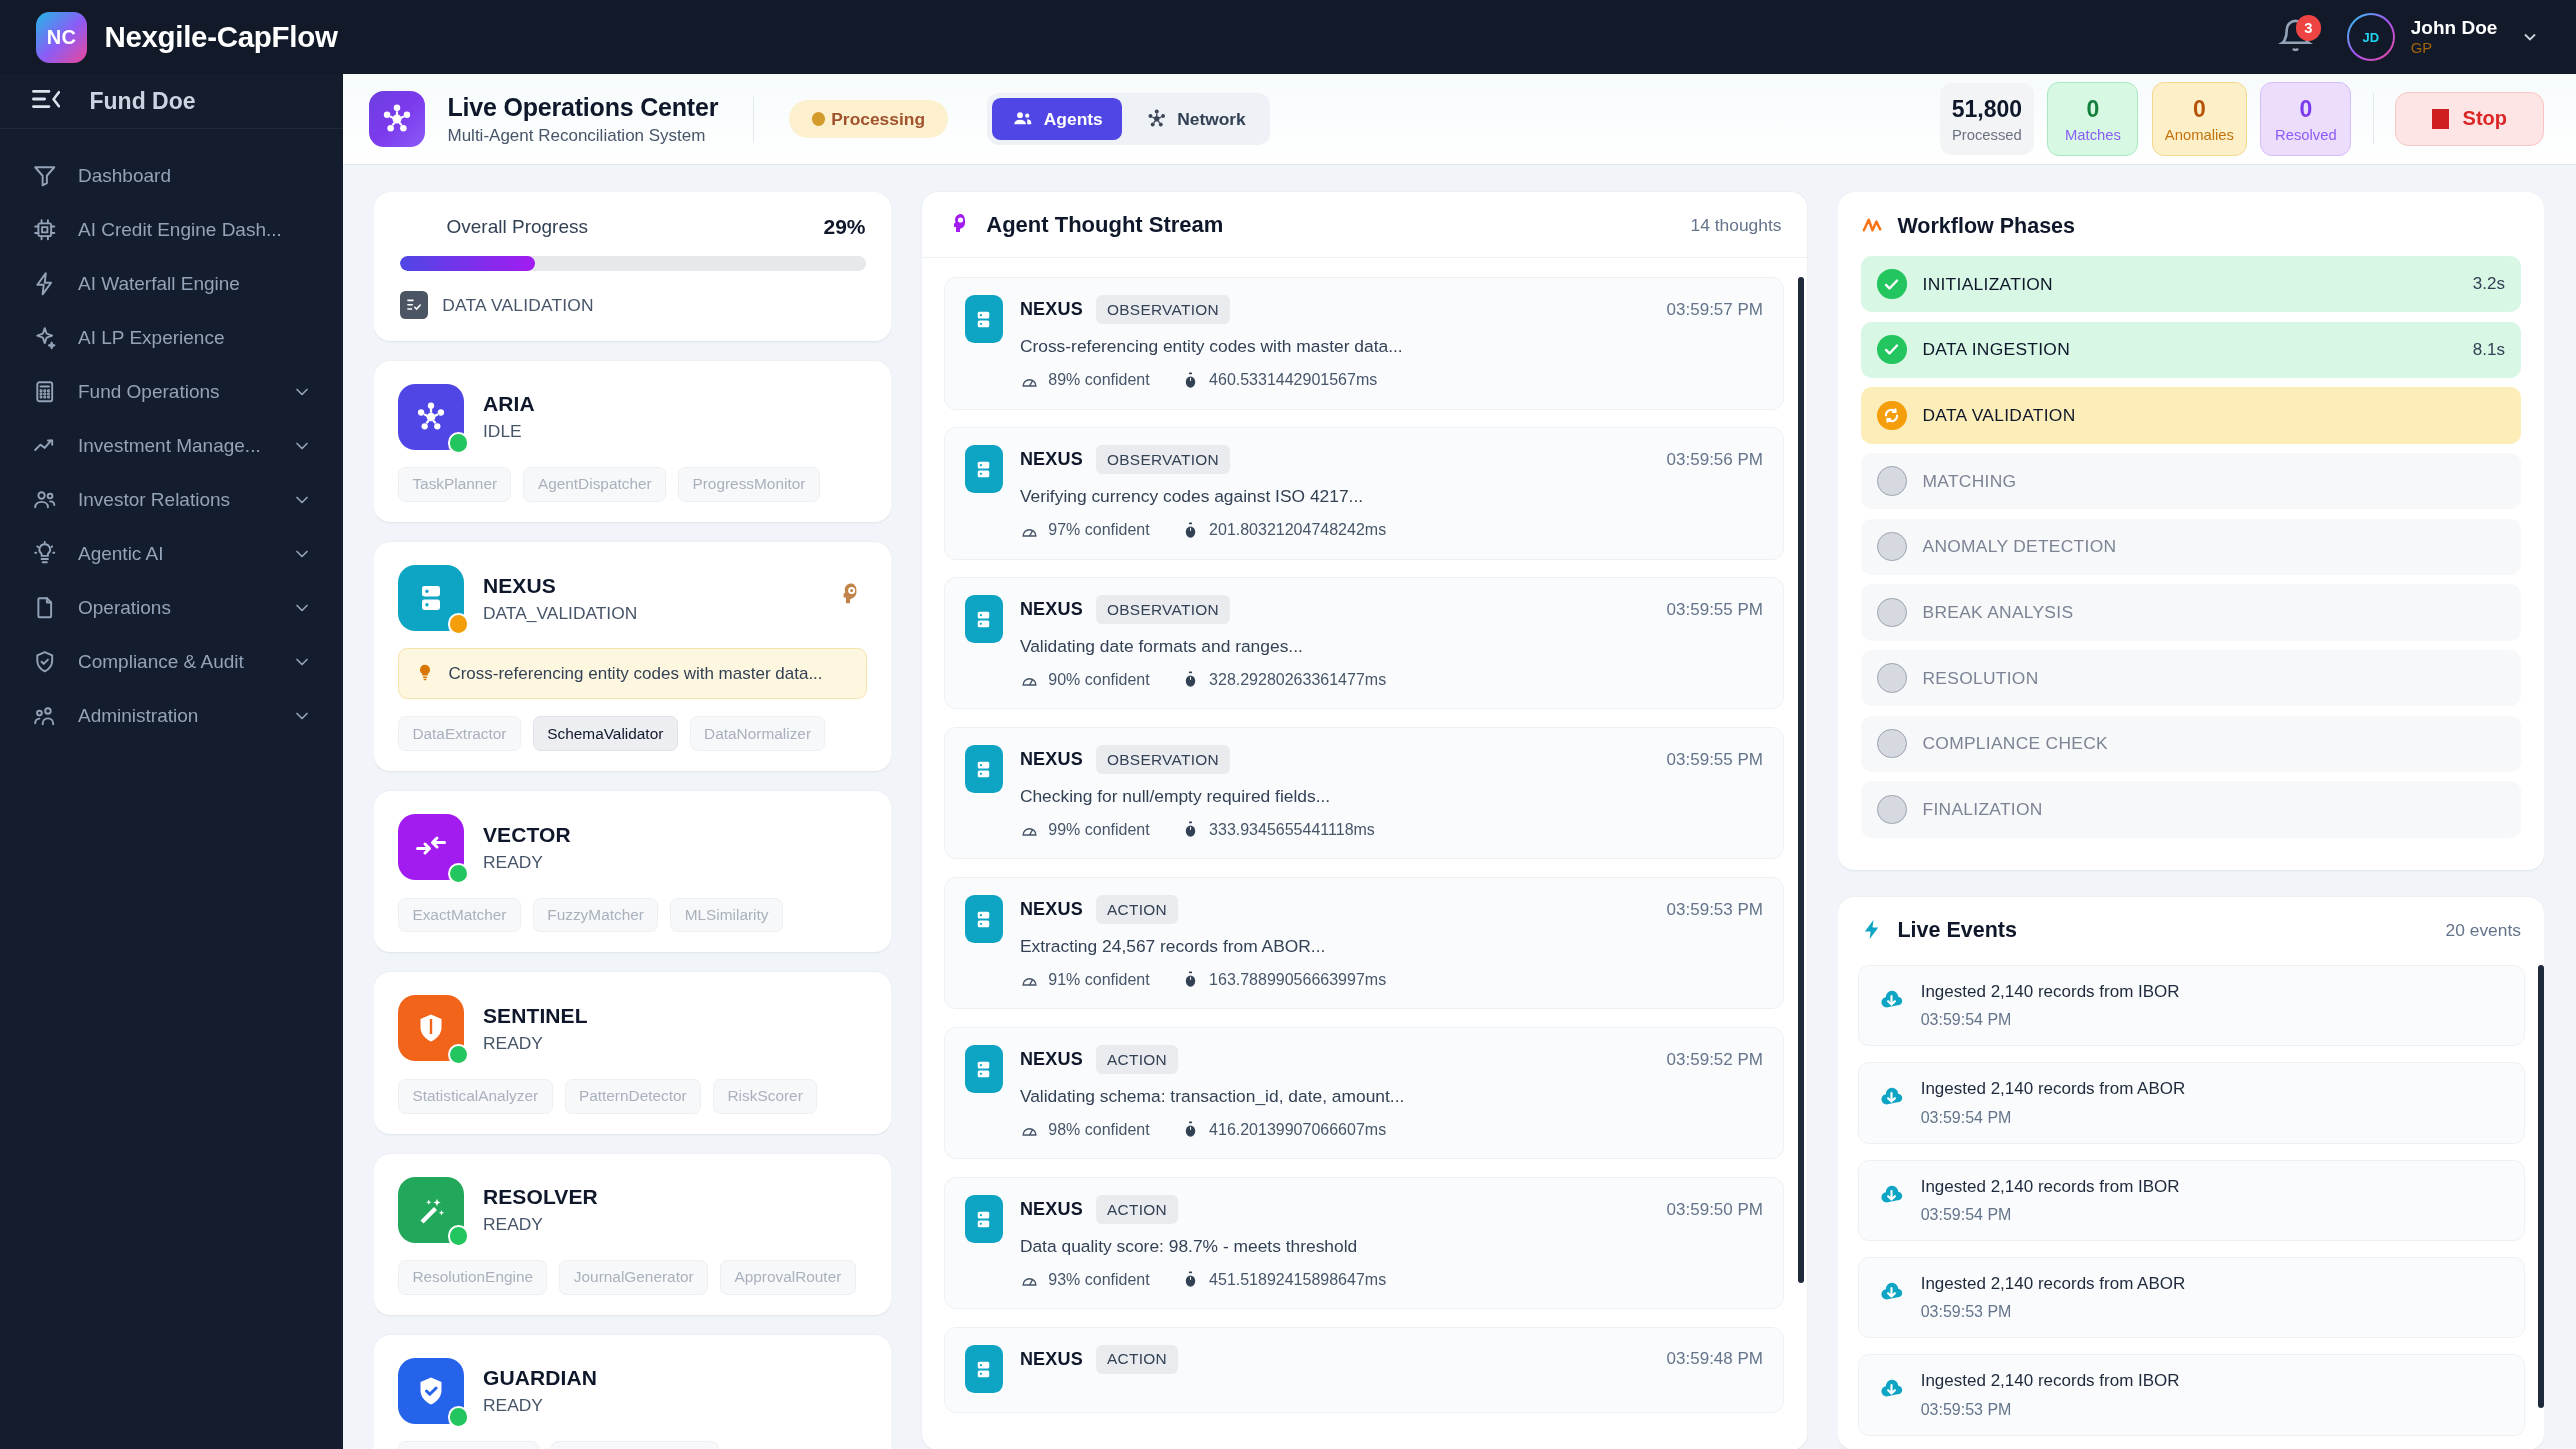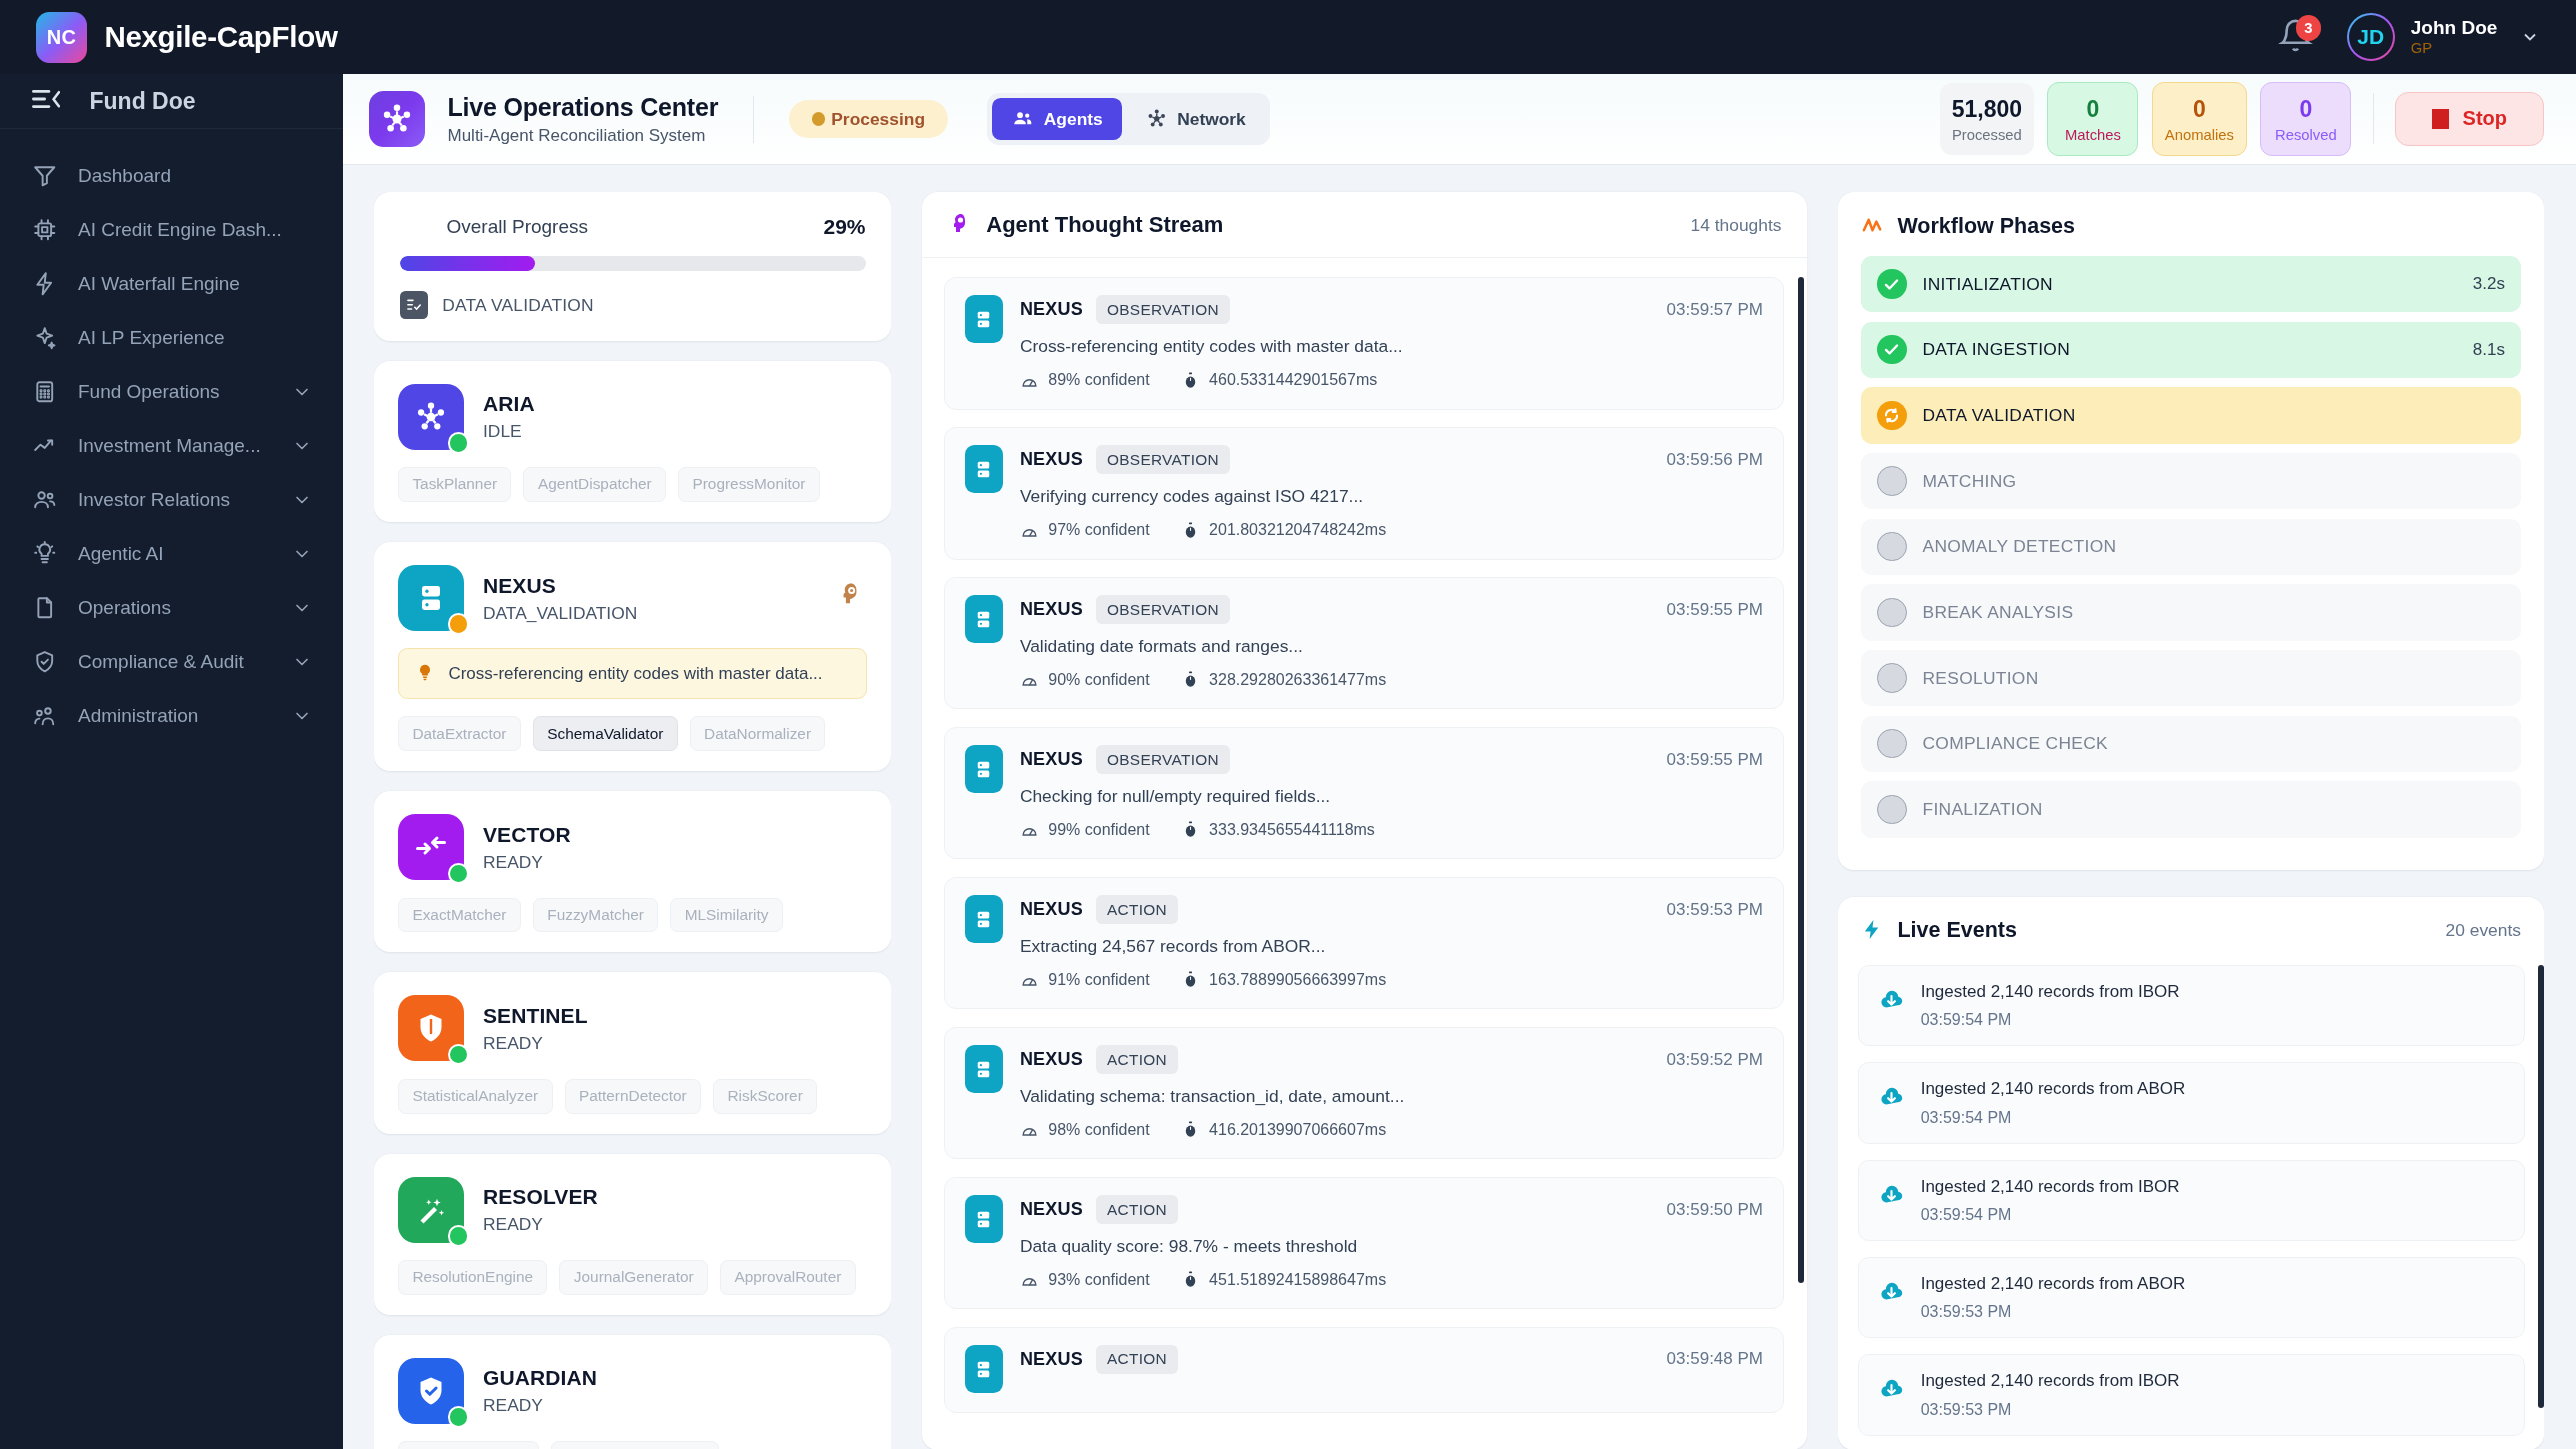--- a/index.html
+++ b/index.html
@@ -36,21 +36,21 @@
     display: flex; align-items: center; justify-content: center; padding: 0 5.4px;
   }
   .user-block { display: flex; align-items: center; gap: 16px; }
   .avatar-ring {
     width: 48px; height: 48px; border-radius: 50%;
     background: #121a2a;
     border: 2px solid transparent;
     background-image: linear-gradient(#121a2a,#121a2a), linear-gradient(135deg,#22d3ee,#a855f7,#ec4899);
     background-origin: border-box; background-clip: padding-box, border-box;
     display: flex; align-items: center; justify-content: center;
-    color: #22d3ee; font-size: 21px; font-weight: bold;
+    color: #22d3ee; font-size: 13px; font-weight: bold;
   }
   .user-meta { line-height: 1.2; }
   .user-name { color: #fff; font-size: 19px; font-weight: bold; }
   .user-role { color: #a16207; font-size: 14.8px; }
   .chev-down-white { color: #cbd5e1; font-size: 17.4px; margin-left: 6.7px; }
 
   
   .sidebar {
     position: absolute; top: 74px; left: 0; width: 343px; height: 1375px;
     background: #141d2e;
@@ -110,21 +110,21 @@
   .metrics { margin-left: auto; display: flex; align-items: center; gap: 13.4px; }
   .metric {
     min-width: 91px; border-radius: 12px; padding: 12px 12px 10.7px;
     text-align: center; line-height: 1.25;
   }
   .metric .mv { font-size: 23px; font-weight: bold; }
   .metric .ml { font-size: 14.8px; margin-top: 2px; }
   .m-processed { background: #f3f4f6; }
   .m-processed .mv { color: #0f172a; } .m-processed .ml { color: #6b7280; }
   .m-matches { background: #d7f9e3; border: 0.7px solid #a8e9c2; }
-  .m-matches .mv { color: #15803d; } .m-matches .ml { color: #be185d; }
+  .m-matches .mv { color: #15803d; } .m-matches .ml { color: #8b5cf6; }
   .m-anoms { background: #fdf0c9; border: 0.7px solid #f3d98c; }
   .m-anoms .mv { color: #b45309; } .m-anoms .ml { color: #c2710c; }
   .m-resolved { background: #ecddfd; border: 0.7px solid #d6bcfa; }
   .m-resolved .mv { color: #7c3aed; } .m-resolved .ml { color: #8b5cf6; }
   .hdr-sep { width: 0.7px; height: 51px; background: #e2e8f0; margin: 0 8px; }
   .stop-btn {
     display:flex;align-items:center;gap:13.4px;
     background: #fde5e5; border: 0.7px solid #f8c4c4; color: #dc2626;
     border-radius: 13.4px; padding: 14.8px 36px; font-size: 20px; font-weight: bold; cursor:pointer;
   }

